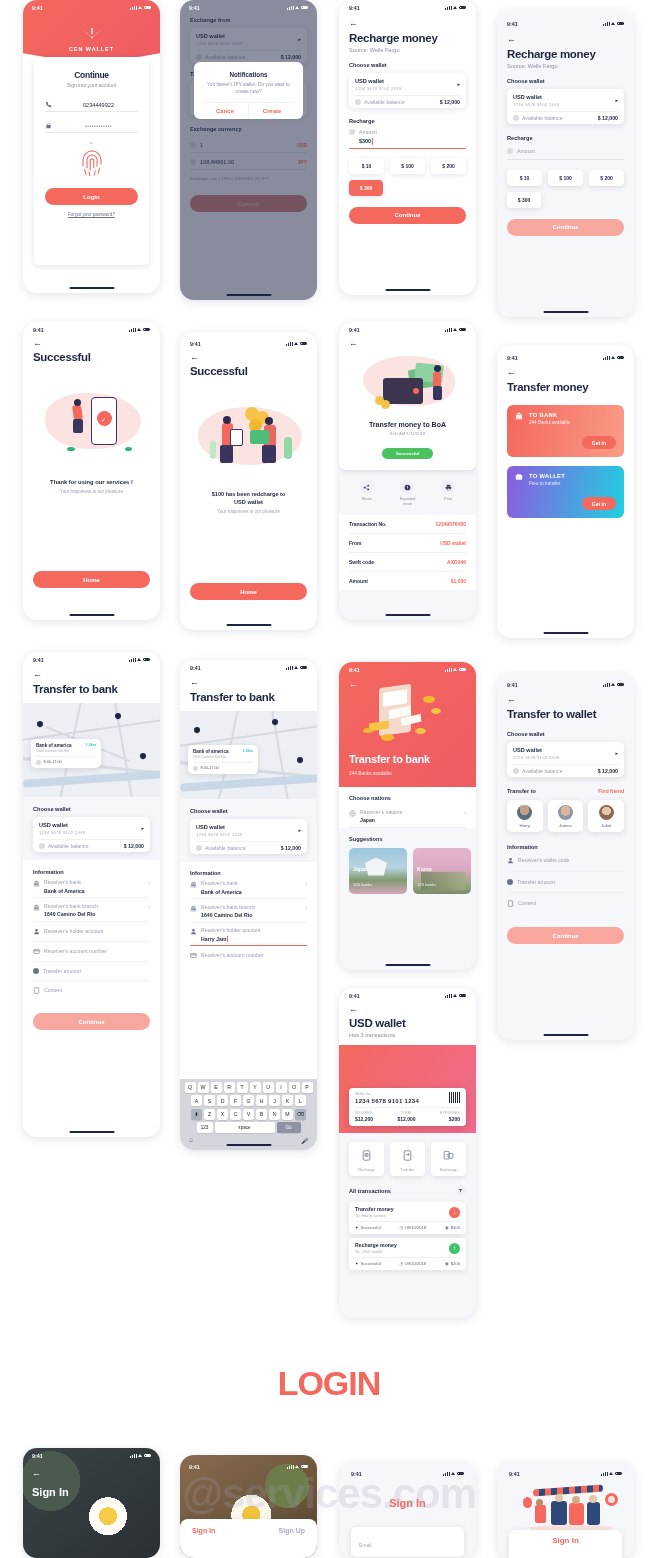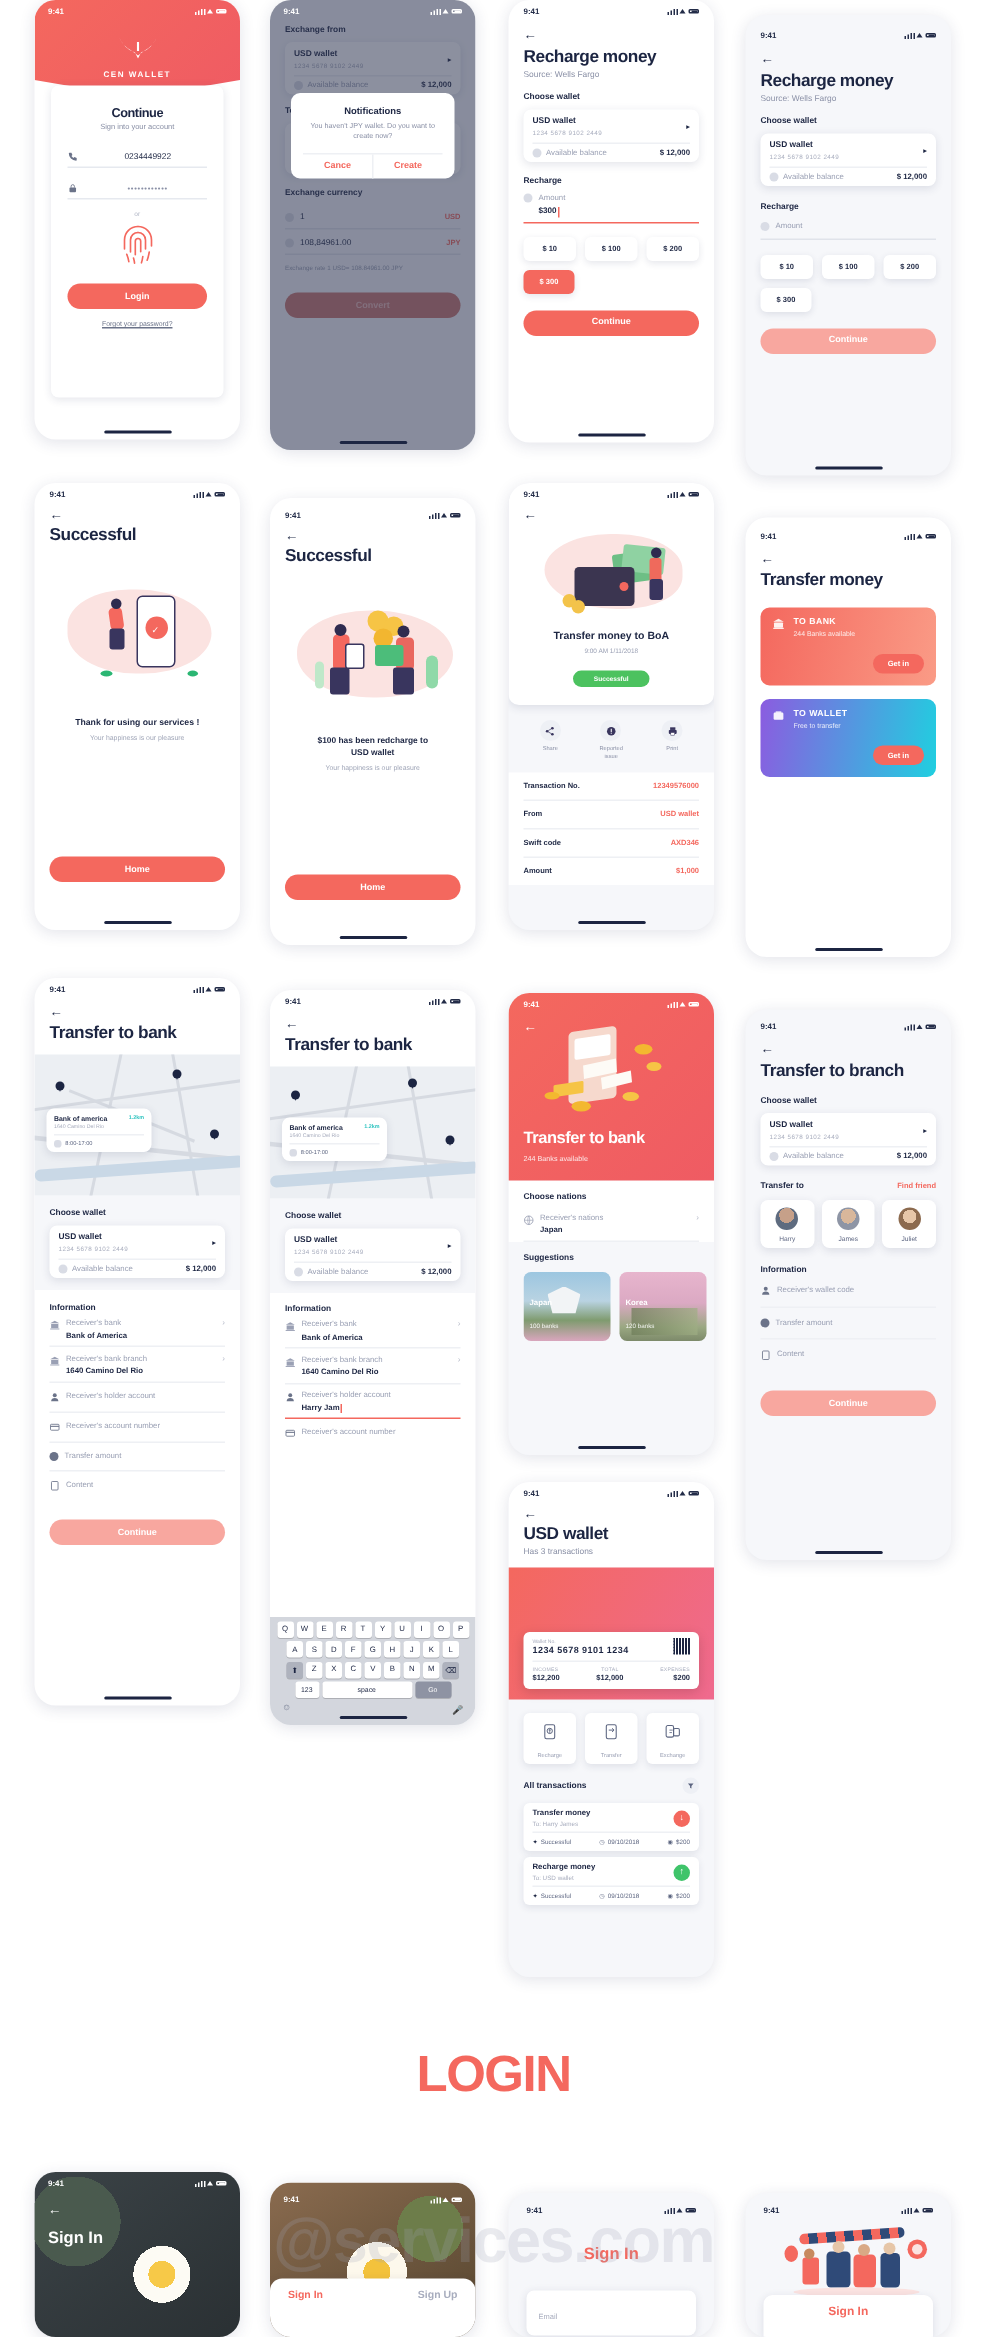--- a/index.html
+++ b/index.html
@@ -1044,21 +1044,21 @@
               <i></i>
               <i></i>
               <i></i>
               <i></i>
             </span>
         <span class="wifi"></span>
             <span class="batt"></span>
           </span>
       </div>
       <div class="backarrow" style="margin-top:5px;">←</div>
-      <div class="h1" style="margin-top:4px;">Transfer to branch</div>
+      <div class="h1" style="margin-top:4px;">Transfer to wallet</div>
       <div class="sec" style="margin-top:11px;">Choose wallet</div>
       <div class="card wcard" style="margin-top:5px;">
         <div class="wrow">
             <div>
               <div class="wname">USD wallet</div>
           <div class="wnum">1234 5678 9102 2449</div>
             </div>
           <span style="font-size:5px;color:#1c2542;">▸</span>
           </div>
         <div class="wbal">

